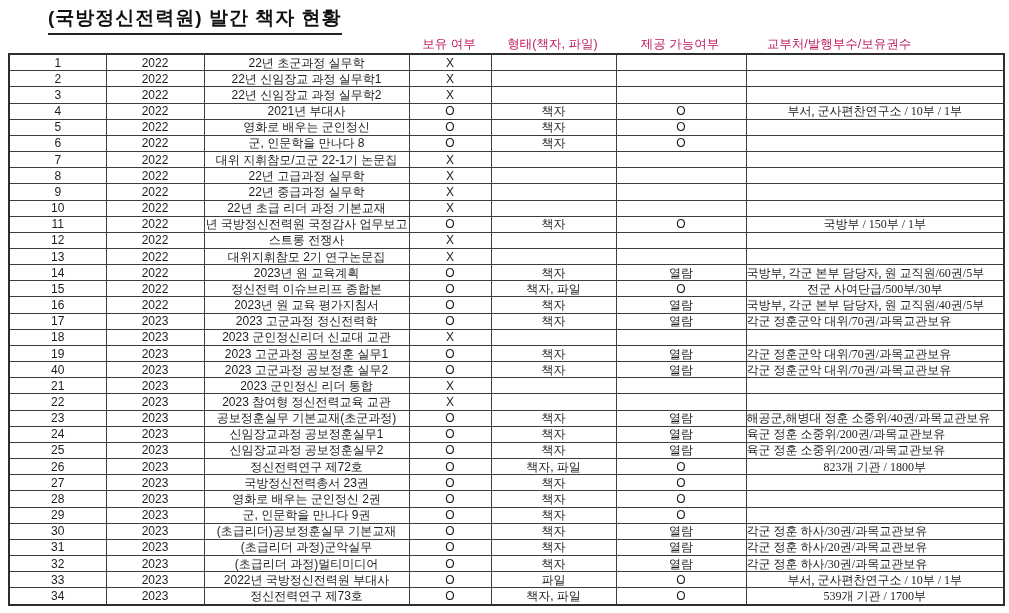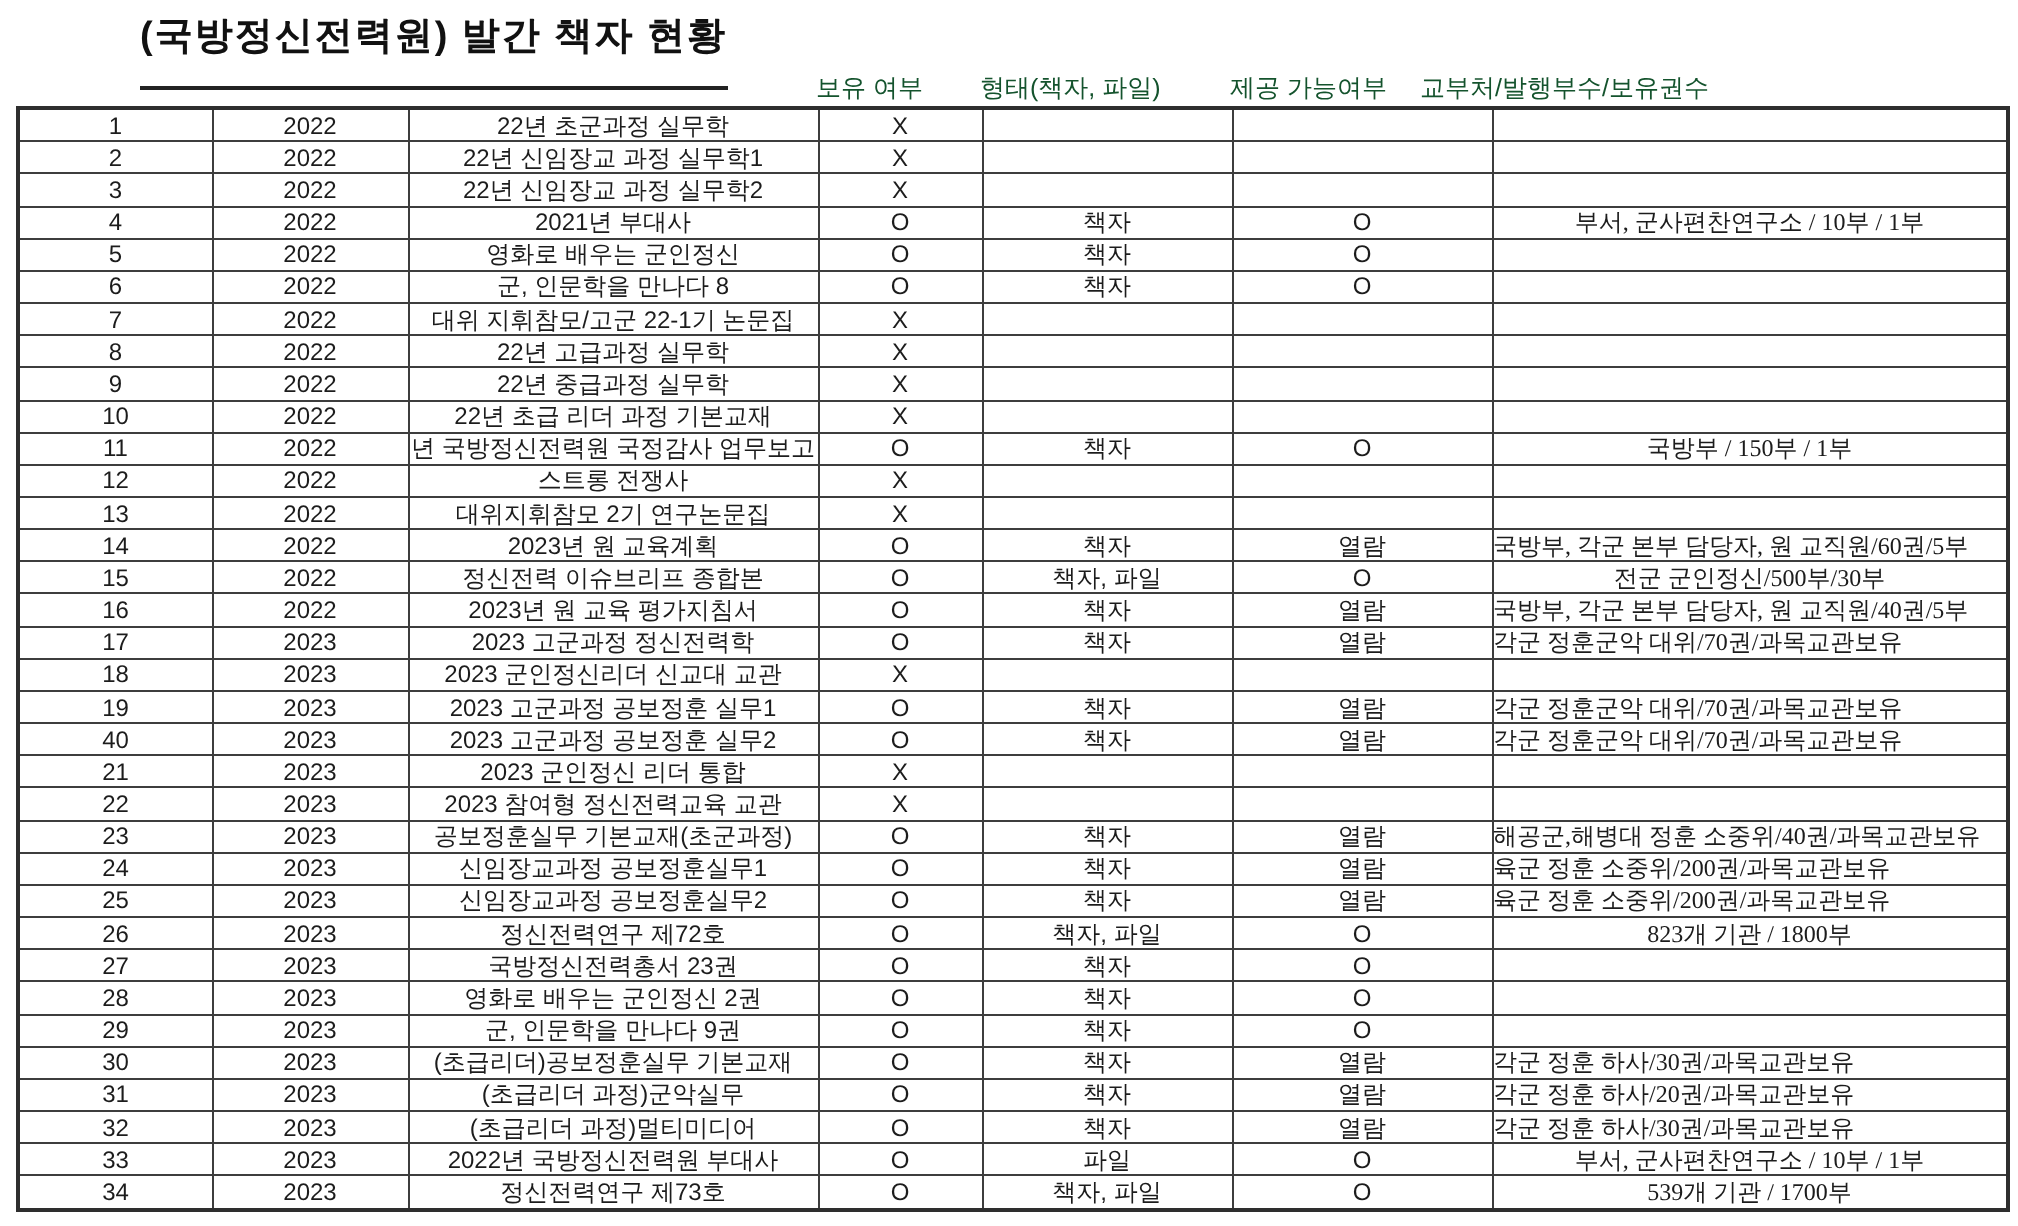--- a/index.html
+++ b/index.html
@@ -6,37 +6,37 @@
   body{
     position:relative;
     width:1009px;height:613px;
     background:#ffffff;
     overflow:hidden;
     font-family:"Liberation Sans","DejaVu Sans",sans-serif;
     color:#1c1c1c;
   }
   .doc-title{
     position:absolute;
-    left:70px;top:5px;
+    left:48px;top:5px;
     font-size:19px;
     font-weight:bold;
     letter-spacing:1px;
     color:#111;
     border-bottom:2.5px solid #222;
-    padding-bottom:12px;
+    padding-bottom:2px;
     white-space:nowrap;
   }
   .col-header{
     position:absolute;
     top:36px;
     height:16px;
     font-size:12.5px;
-    text-align:left;
+    text-align:center;
     white-space:nowrap;
-    color:#14532d;
+    color:#be185d;
   }
   #hdr-own  {left:408px;width:82px;}
   #hdr-format{left:490px;width:125px;}
   #hdr-avail{left:615px;width:130px;}
   #hdr-dist {left:710px;width:258px;}
   table.books{
     position:absolute;
     left:8px;top:53px;
     width:995px;height:553px;
     border-collapse:collapse;
@@ -212,21 +212,21 @@
         <td>열람</td>
         <td class="c-dist left">국방부, 각군 본부 담당자, 원 교직원/60권/5부</td>
       </tr>
       <tr>
         <td>15</td>
         <td>2022</td>
         <td class="c-title">정신전력 이슈브리프 종합본</td>
         <td>O</td>
         <td>책자, 파일</td>
         <td>O</td>
-        <td class="c-dist">전군 군인정신/500부/30부</td>
+        <td class="c-dist">전군 사여단급/500부/30부</td>
       </tr>
       <tr>
         <td>16</td>
         <td>2022</td>
         <td class="c-title">2023년 원 교육 평가지침서</td>
         <td>O</td>
         <td>책자</td>
         <td>열람</td>
         <td class="c-dist left">국방부, 각군 본부 담당자, 원 교직원/40권/5부</td>
       </tr>

